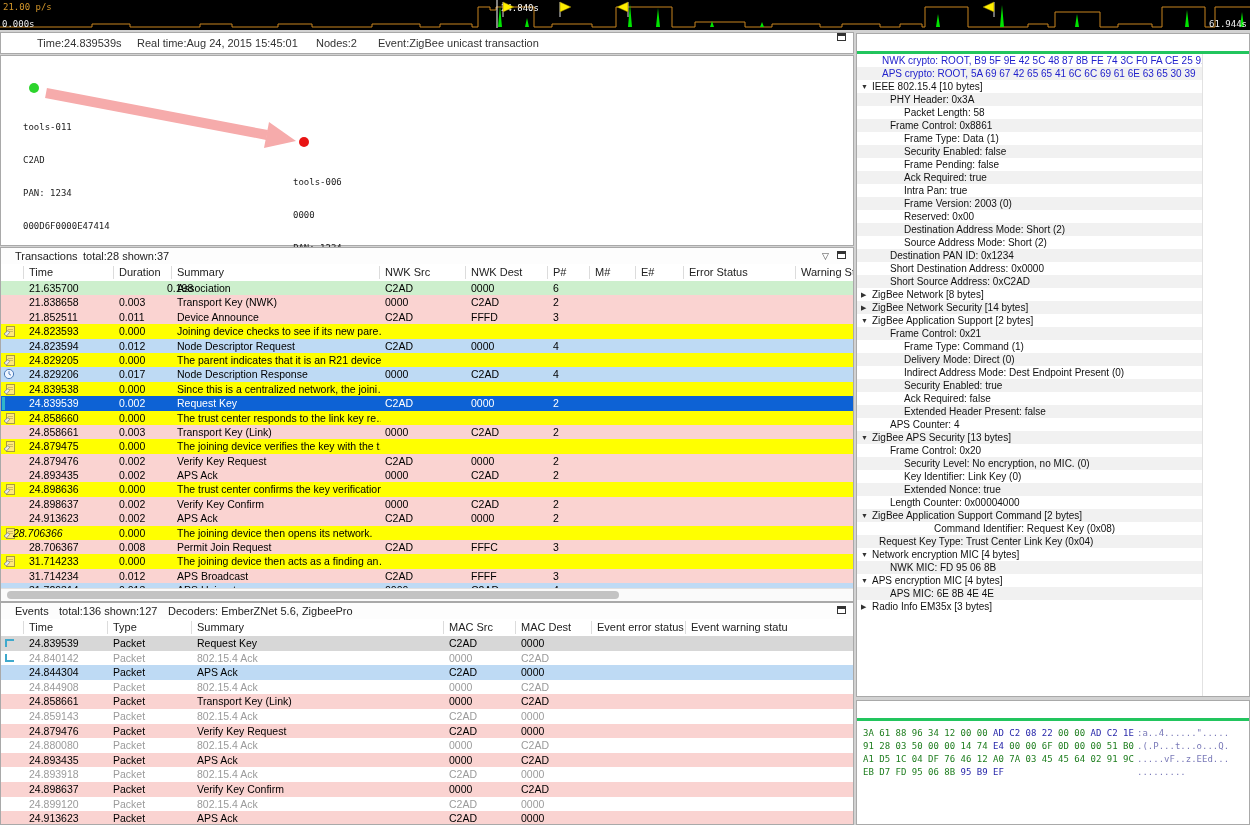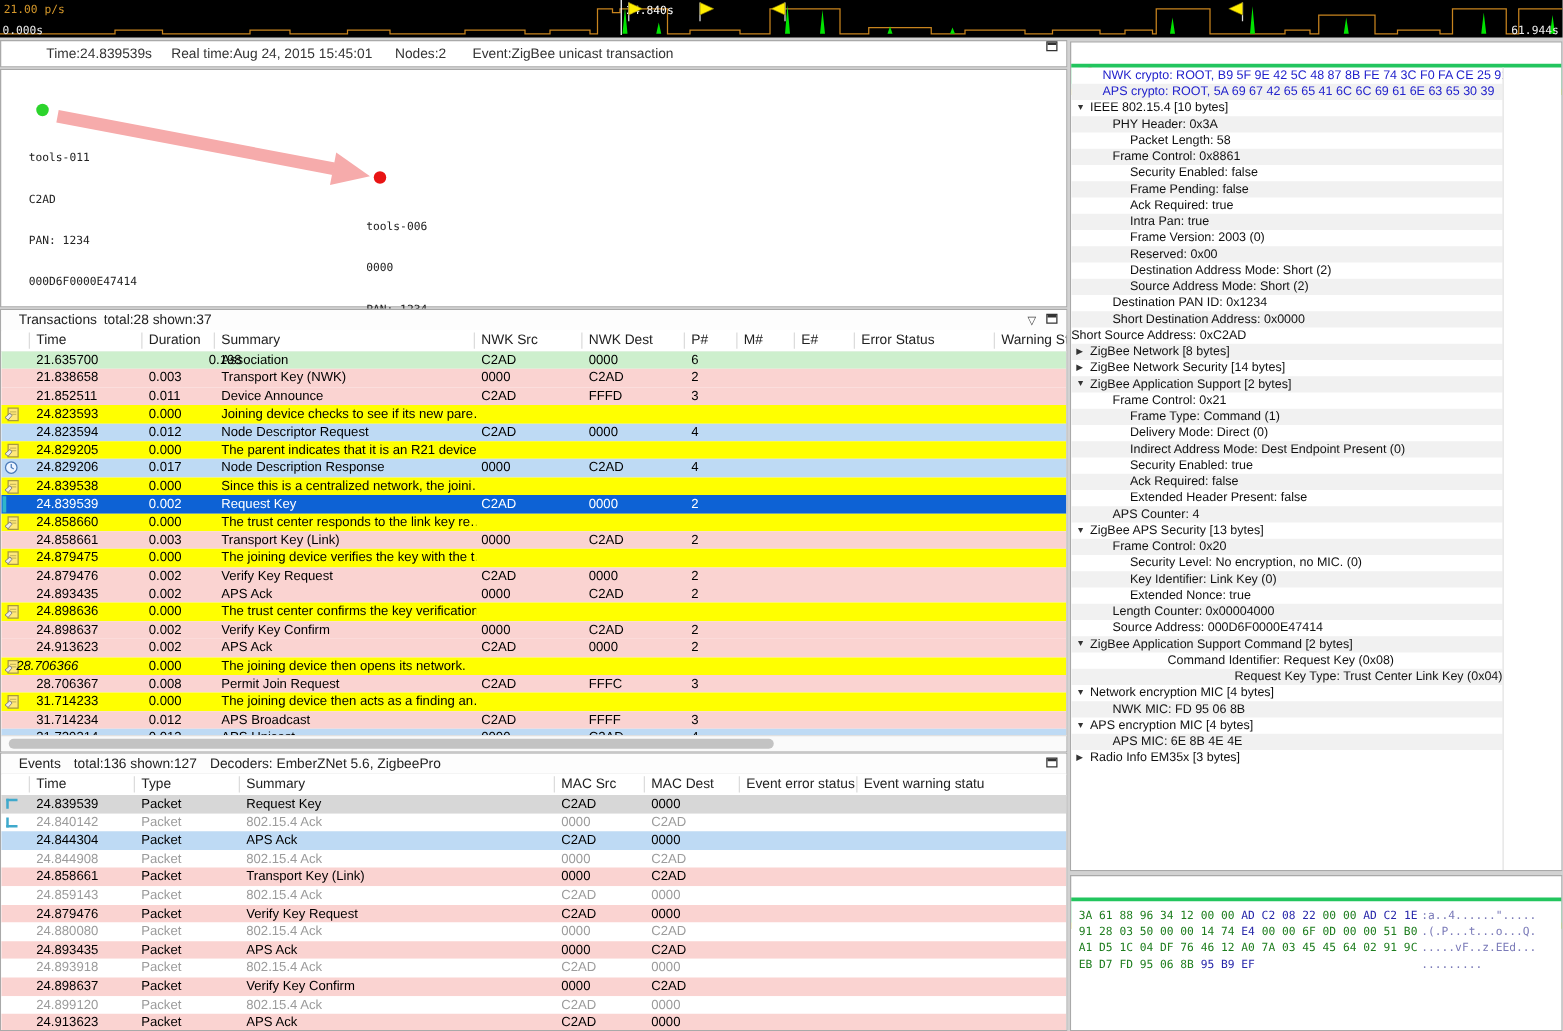--- a/index.html
+++ b/index.html
@@ -544,20 +544,23 @@
       <div class="dline">
         <div class="dtxt" style="padding-left: 33px;">PHY Header: 0x3A</div>
       </div>
       <div class="dline">
         <div class="dtxt" style="padding-left: 47px;">Packet Length: 58</div>
       </div>
       <div class="dline">
         <div class="dtxt" style="padding-left: 33px;">Frame Control: 0x8861</div>
       </div>
       <div class="dline">
+        <div class="dtxt" style="padding-left: 47px;">Frame Type: Data (1)</div>
+      </div>
+      <div class="dline">
         <div class="dtxt" style="padding-left: 47px;">Security Enabled: false</div>
       </div>
       <div class="dline">
         <div class="dtxt" style="padding-left: 47px;">Frame Pending: false</div>
       </div>
       <div class="dline">
         <div class="dtxt" style="padding-left: 47px;">Ack Required: true</div>
       </div>
       <div class="dline">
         <div class="dtxt" style="padding-left: 47px;">Intra Pan: true</div>
@@ -574,21 +577,21 @@
       <div class="dline">
         <div class="dtxt" style="padding-left: 47px;">Source Address Mode: Short (2)</div>
       </div>
       <div class="dline">
         <div class="dtxt" style="padding-left: 33px;">Destination PAN ID: 0x1234</div>
       </div>
       <div class="dline">
         <div class="dtxt" style="padding-left: 33px;">Short Destination Address: 0x0000</div>
       </div>
       <div class="dline">
-        <div class="dtxt" style="">Short Source Address: 0xC2AD</div>
+        <div class="dtxt" style="padding-left: 33px;">Short Source Address: 0xC2AD</div>
       </div>
       <div class="dline">
         <span class="arrow">▶</span>
         <div class="dtxt" style="padding-left: 15px;">ZigBee Network [8 bytes]</div>
       </div>
       <div class="dline">
         <span class="arrow">▶</span>
         <div class="dtxt" style="padding-left: 15px;">ZigBee Network Security [14 bytes]</div>
       </div>
       <div class="dline">
@@ -632,31 +635,28 @@
       <div class="dline">
         <div class="dtxt" style="padding-left: 47px;">Key Identifier: Link Key (0)</div>
       </div>
       <div class="dline">
         <div class="dtxt" style="padding-left: 47px;">Extended Nonce: true</div>
       </div>
       <div class="dline">
         <div class="dtxt" style="padding-left: 33px;">Length Counter: 0x00004000</div>
       </div>
       <div class="dline">
-        <div class="dtxt" style="padding-left: 33px;">Source Address: 000D6F0000E47414</div>
-      </div>
-      <div class="dline">
         <span class="arrow">▼</span>
         <div class="dtxt" style="padding-left: 15px;">ZigBee Application Support Command [2 bytes]</div>
       </div>
       <div class="dline">
         <div class="dtxt" style="padding-left: 33px; margin-left: 44px;">Command Identifier: Request Key (0x08)</div>
       </div>
       <div class="dline">
-        <div class="dtxt" style="padding-left: 32px; text-align: right;">Request Key Type: Trust Center Link Key (0x04)</div>
+        <div class="dtxt" style="padding-left: 22px;">Request Key Type: Trust Center Link Key (0x04)</div>
       </div>
       <div class="dline">
         <span class="arrow">▼</span>
         <div class="dtxt" style="padding-left: 15px;">Network encryption MIC [4 bytes]</div>
       </div>
       <div class="dline">
         <div class="dtxt" style="padding-left: 33px;">NWK MIC: FD 95 06 8B</div>
       </div>
       <div class="dline">
         <span class="arrow">▼</span>

